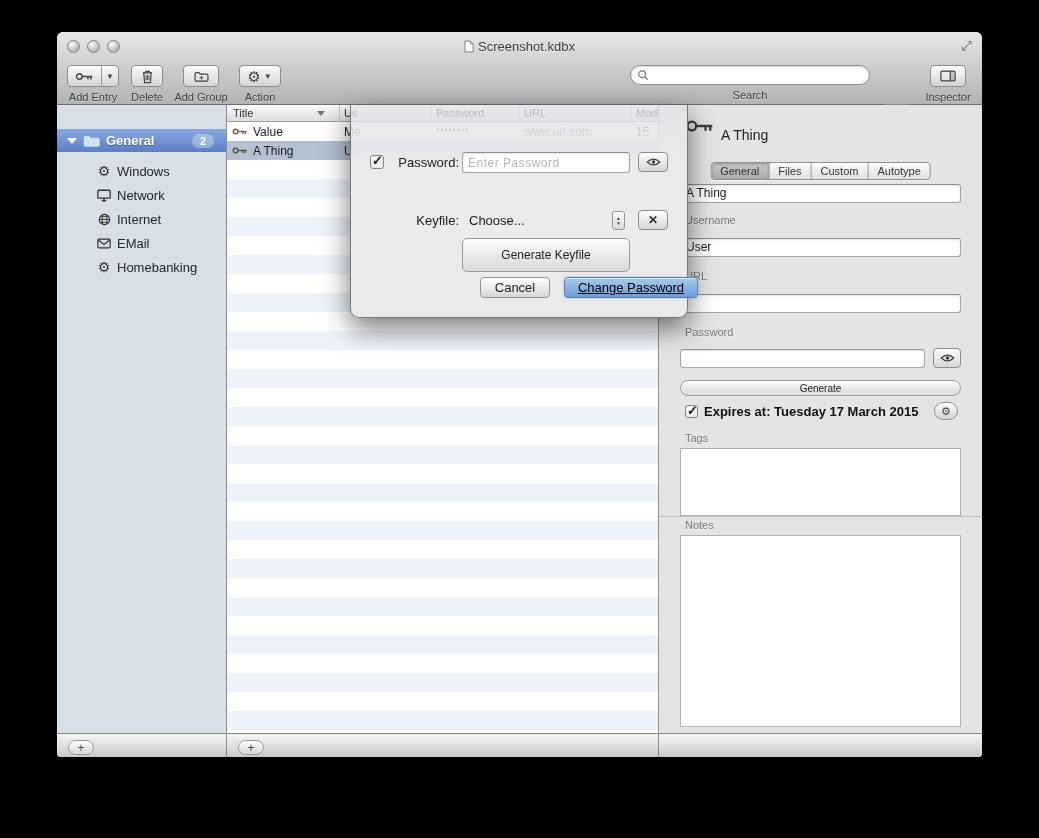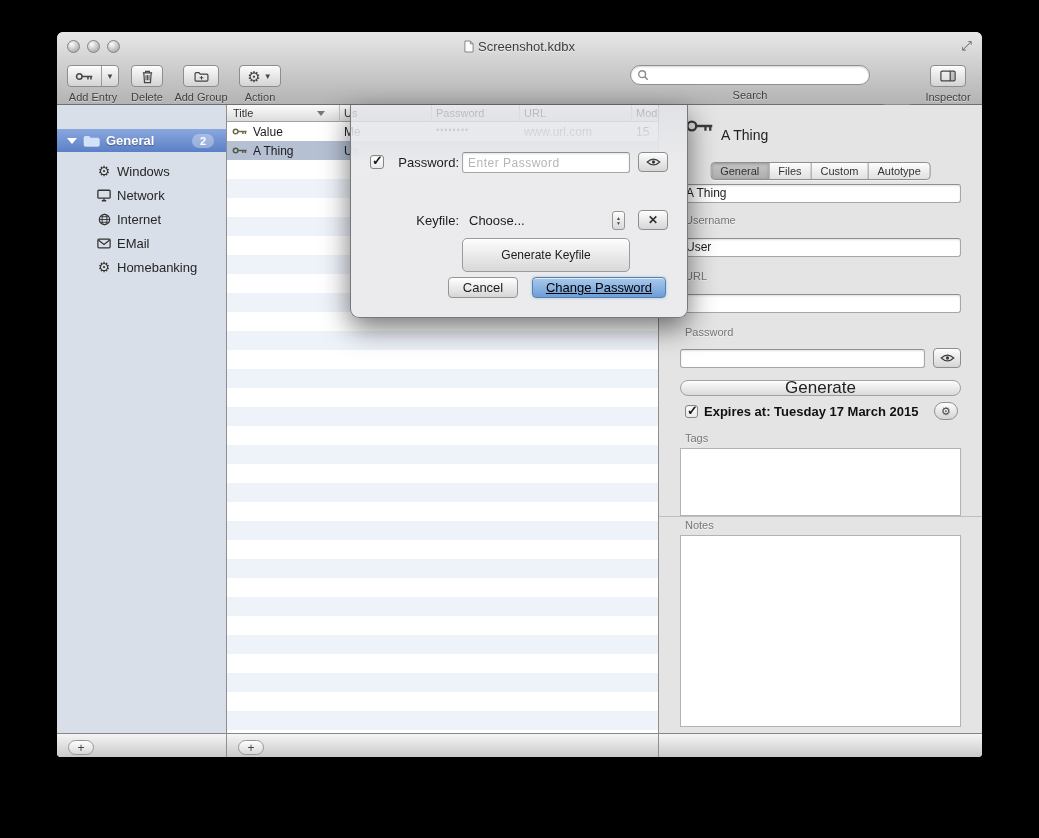--- a/index.html
+++ b/index.html
@@ -90,21 +90,21 @@
   .tab.active{background:linear-gradient(#c6c6c6,#aeaeae);box-shadow:inset 0 1px 3px rgba(0,0,0,0.25);}
   .insp-label{position:absolute;left:26px;font-size:11px;color:#777;text-shadow:0 1px 0 rgba(255,255,255,0.6);}
   .insp-field{position:absolute;left:21px;width:281px;height:19px;}
   .field{background:#fff;border:1px solid #a6a6a6;border-top-color:#8f8f8f;border-radius:3px;
     box-shadow:inset 0 1px 2px rgba(0,0,0,0.12);font-size:12px;padding:0 5px;width:100%;height:100%;outline:none;
     font-family:"Liberation Sans",sans-serif;color:#1d1d1d;}
   input::placeholder{color:#b5b5b5;letter-spacing:0.5px;}
   .bezel-sm{display:flex;align-items:center;justify-content:center;background:linear-gradient(#fdfdfd,#d6d6d6);
     border:1px solid #8d8d8d;border-radius:4px;box-shadow:inset 0 1px 0 #fff;}
   .gen-btn{position:absolute;left:21px;top:348px;width:281px;height:16px;border-radius:9px;
-    border:1px solid #a0a0a0;background:linear-gradient(#fcfcfc,#dadada);font-size:17px;color:#222;
+    border:1px solid #a0a0a0;background:linear-gradient(#fcfcfc,#dadada);font-size:10px;color:#222;
     display:flex;align-items:center;justify-content:center;box-shadow:inset 0 1px 0 #fff;}
   .chkbox{width:13px;height:13px;border:1px solid #878787;border-radius:3px;
     background:linear-gradient(#ffffff,#e9e9e9);position:relative;box-shadow:inset 0 1px 1px rgba(0,0,0,0.08);}
   .chkbox .mark{position:absolute;left:1px;top:-3px;font-size:13px;font-weight:bold;color:#1a1a1a;}
   .expires-row{position:absolute;left:26px;top:372px;display:flex;align-items:center;gap:6px;}
   .expires-text{font-size:13px;font-weight:bold;color:#111;}
   .round-gear{position:absolute;left:275px;top:370px;width:24px;height:18px;border-radius:9px;
     border:1px solid #919191;background:linear-gradient(#fdfdfd,#d4d4d4);display:flex;align-items:center;justify-content:center;
     font-size:11px;color:#444;}
   .big-box{position:absolute;left:21px;width:281px;background:#fff;border:1px solid #b3b3b3;}
@@ -125,21 +125,21 @@
   .sh-sqbtn{position:absolute;left:287px;width:30px;height:20px;}
   .sh-check{position:absolute;left:19px;top:3px;width:14px;height:14px;}
   .popup-text{position:absolute;left:118px;top:3px;font-size:13px;color:#1c1c1c;}
   .stepper{position:absolute;left:261px;top:1px;width:13px;height:19px;border:1px solid #969696;border-radius:3px;
     background:linear-gradient(#fdfdfd,#d8d8d8);display:flex;flex-direction:column;align-items:center;justify-content:center;
     font-size:5px;line-height:5px;color:#444;box-shadow:inset 0 1px 0 #fff;}
   .wide-btn{position:absolute;left:111px;width:168px;height:34px;border-radius:5px;border:1px solid #9b9b9b;
     background:linear-gradient(#fdfdfd,#d8d8d8);font-size:12px;color:#1c1c1c;display:flex;align-items:center;
     justify-content:center;box-shadow:inset 0 1px 0 #fff;}
   .dlg-btn{position:absolute;height:21px;border-radius:4px;font-size:13px;display:flex;align-items:center;
-    justify-content:center;}
+    justify-content:center;margin-left:32px;}
   .btn-cancel{left:97px;top:172px;width:70px;border:1px solid #949494;
     background:linear-gradient(#ffffff,#d6d6d6);color:#1c1c1c;box-shadow:inset 0 1px 0 #fff;}
   .btn-default{left:181px;top:172px;width:134px;border:1px solid #5a80ac;
     background:linear-gradient(#a9c9ec,#6d9ed8);color:#000;box-shadow:inset 0 1px 0 rgba(255,255,255,0.6),0 0 3px rgba(110,160,220,0.6);text-decoration:underline;}
   .xmark{font-size:12px;color:#333;font-weight:bold;}
 </style>
 </head>
 <body>
 
 <div id="canvas">

